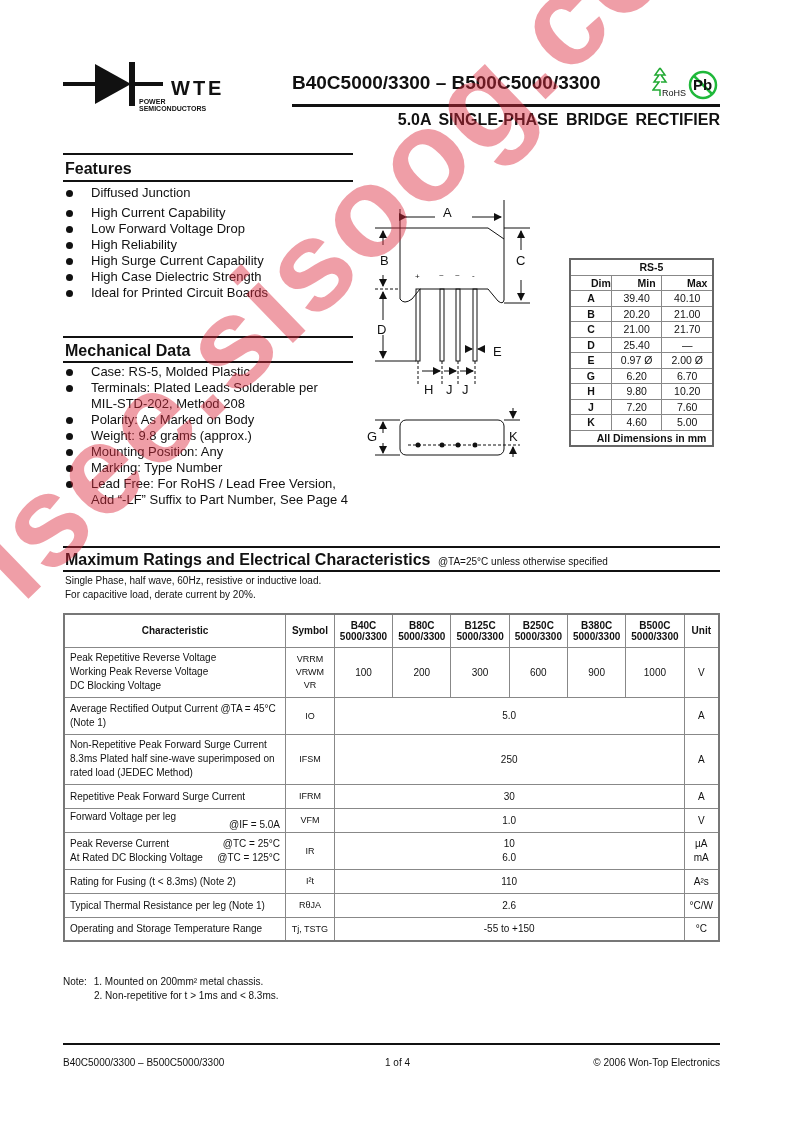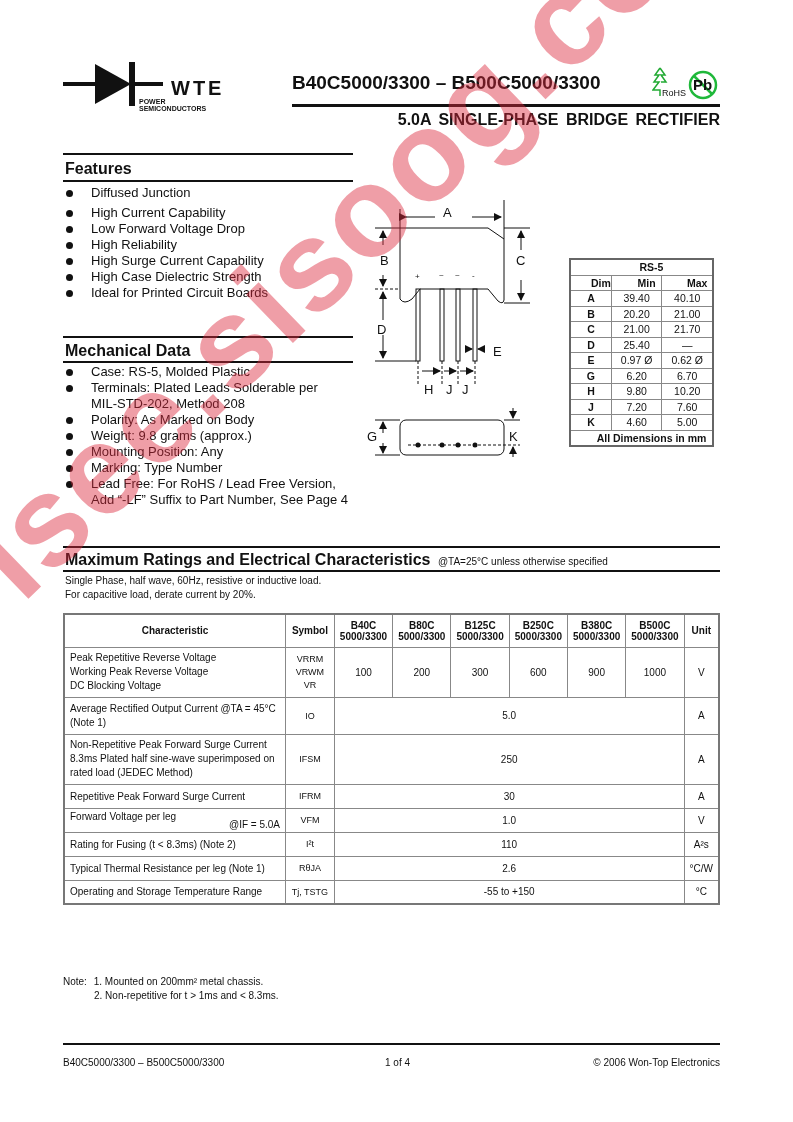--- a/index.html
+++ b/index.html
@@ -215,21 +215,21 @@
         <td class="mx">21.70</td>
       </tr>
   <tr>
         <td class="dimkey">D</td>
         <td class="mn">25.40</td>
         <td class="mx">—</td>
       </tr>
   <tr>
         <td class="dimkey">E</td>
         <td class="mn">0.97 Ø</td>
-        <td class="mx">0.62 Ø</td>
+        <td class="mx">2.00 Ø</td>
       </tr>
   <tr>
         <td class="dimkey">G</td>
         <td class="mn">6.20</td>
         <td class="mx">6.70</td>
       </tr>
   <tr>
         <td class="dimkey">H</td>
         <td class="mn">9.80</td>
         <td class="mx">10.20</td>
@@ -320,20 +320,35 @@
   </tr>
   <tr style="height:24px;">
     <td>
       <span>Forward Voltage per leg</span>
       <span style="float:right;margin-top:8px;">@IF = 5.0A</span>
     </td>
     <td class="sym">VFM</td>
     <td class="c" colspan="6">1.0</td>
     <td class="c">V</td>
   </tr>
+  <tr style="height:37px;">
+    <td style="line-height:14px;">
+      <div><span>Peak Reverse Current</span><span style="float:right;">@TC = 25°C</span></div>
+      <div><span>At Rated DC Blocking Voltage</span><span style="float:right;">@TC = 125°C</span></div>
+    </td>
+    <td class="sym">IR</td>
+    <td class="c" colspan="6" style="line-height:14px;">
+      <div>10</div>
+      <div>6.0</div>
+    </td>
+    <td class="c" style="line-height:14px;">
+      <div>µA</div>
+      <div>mA</div>
+    </td>
+  </tr>
   <tr style="height:24px;">
     <td>Rating for Fusing (t &lt; 8.3ms) (Note 2)</td>
     <td class="sym">I²t</td>
     <td class="c" colspan="6">110</td>
     <td class="c">A²s</td>
   </tr>
   <tr style="height:24px;">
     <td>Typical Thermal Resistance per leg (Note 1)</td>
     <td class="sym">RθJA</td>
     <td class="c" colspan="6">2.6</td>

